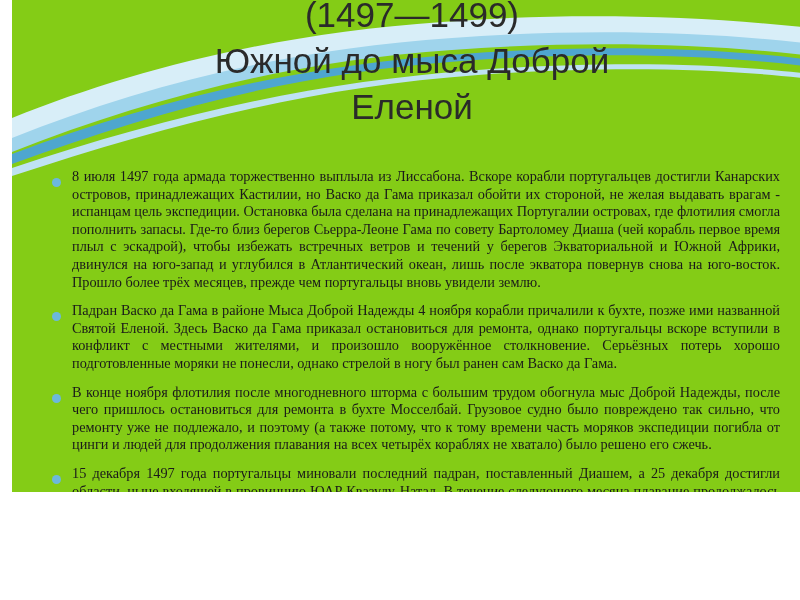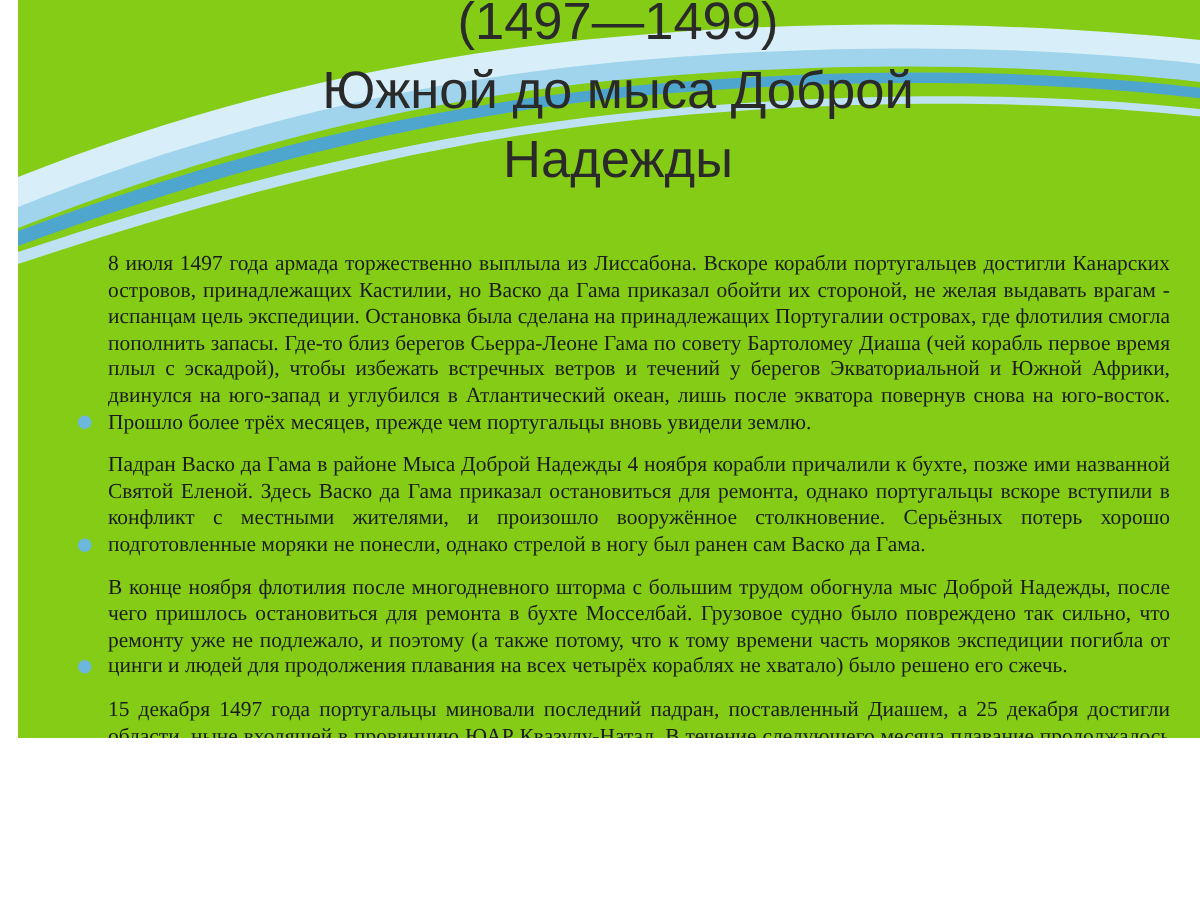--- a/index.html
+++ b/index.html
@@ -55,21 +55,21 @@
   .content {
     position: absolute;
     top: 168px;
     left: 40px;
     width: 728px;
     z-index: 2;
   }
 
   .bullet-row {
     display: flex;
-    align-items: flex-end;
+    align-items: flex-start;
     margin-bottom: 11px;
   }
   .bullet-marker {
     flex: 0 0 auto;
     width: 20px;
     padding-top: 5px;
     text-align: left;
   }
   .bullet-marker .dot {
     display: inline-block;
@@ -95,21 +95,21 @@
   <svg class="decor" viewBox="0 0 800 190" preserveAspectRatio="none">
     <path d="M0,118 C120,70 260,34 430,22 C560,12 690,16 800,28 L800,48 C690,36 560,32 430,42 C262,54 124,90 0,140 Z" fill="#d8eef8"></path>
     <path d="M0,138 C130,86 270,50 440,38 C575,28 700,32 800,44 L800,56 C700,44 575,40 440,50 C272,62 132,100 0,152 Z" fill="#9fd4ec"></path>
     <path d="M0,154 C140,102 280,66 450,54 C585,44 706,48 800,60 L800,67 C706,55 585,51 450,61 C282,73 142,112 0,164 Z" fill="#4ea6cf"></path>
     <path d="M0,168 C150,118 296,82 466,70 C600,60 714,64 800,74 L800,79 C714,69 600,65 466,75 C298,87 152,126 0,176 Z" fill="#bfe2f3"></path>
   </svg>
 
   <div class="title-block">
     <div class="title-line">(1497—1499)</div>
     <div class="title-line">Южной до мыса Доброй</div>
-    <div class="title-line">Надежды</div>
+    <div class="title-line">Еленой</div>
   </div>
 
   <div class="content">
 
     <div class="bullet-row">
       <span class="bullet-marker"><span class="dot" style="background: rgb(108, 184, 221);"></span></span>
       <span class="bullet-text">8 июля 1497 года армада торжественно выплыла из Лиссабона. Вскоре корабли португальцев достигли Канарских островов, принадлежащих Кастилии, но Васко да Гама приказал обойти их стороной, не желая выдавать врагам - испанцам цель экспедиции. Остановка была сделана на принадлежащих Португалии островах, где флотилия смогла пополнить запасы. Где-то близ берегов Сьерра-Леоне Гама по совету Бартоломеу Диаша (чей корабль первое время плыл с эскадрой), чтобы избежать встречных ветров и течений у берегов Экваториальной и Южной Африки, двинулся на юго-запад и углубился в Атлантический океан, лишь после экватора повернув снова на юго-восток. Прошло более трёх месяцев, прежде чем португальцы вновь увидели землю.</span>
     </div>
 
     <div class="bullet-row">

